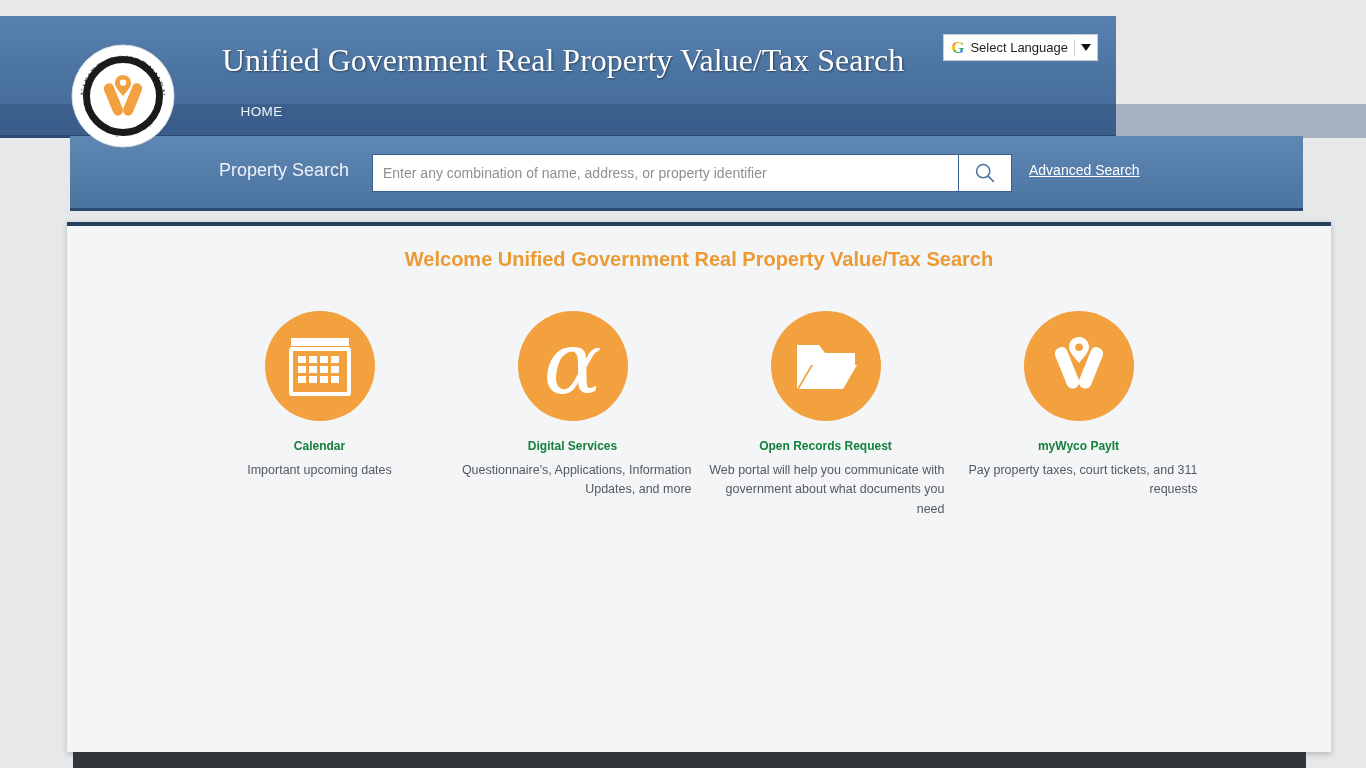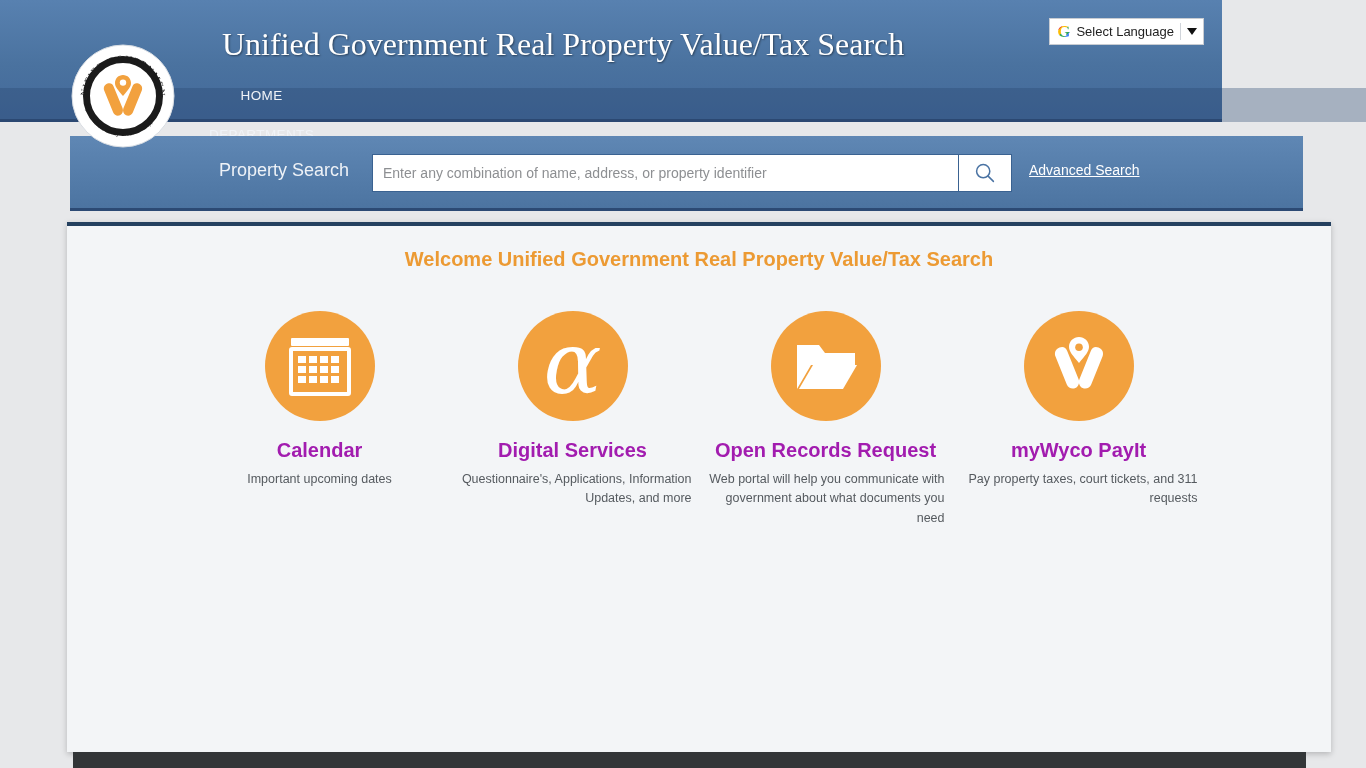--- a/index.html
+++ b/index.html
@@ -12,22 +12,22 @@
 
   body {
     font-family: "Liberation Sans", sans-serif;
     background: #e7e8ea;
     position: relative;
   }
 
   
   #header-band {
     position: absolute;
-    left: 0; top: 0;
-    width: 1222px; height: 122px;
+    left: 0; top: 16px;
+    width: 1116px; height: 122px;
     background: linear-gradient(to bottom, #5881b0 0%, #4a729f 55%, #43699a 100%);
     border-bottom: 3px solid #2c4a74;
   }
 
   #site-title {
     position: absolute;
     left: 222px; top: 26px;
     font-family: "Liberation Serif", serif;
     font-size: 32px;
     color: #ffffff;
@@ -196,23 +196,23 @@
   .tile-circle {
     width: 110px; height: 110px;
     border-radius: 50%;
     background: #f2a13e;
     display: flex;
     align-items: center;
     justify-content: center;
   }
   .tile-title {
     margin-top: 18px;
-    font-size: 20px;
+    font-size: 12px;
     font-weight: bold;
-    color: #a21caf;
+    color: #15803d;
     text-align: center;
   }
   .tile-desc {
     margin-top: 8px;
     font-size: 12.5px;
     color: #555a5f;
     text-align: right;
     line-height: 1.55;
     max-width: 238px;
   }

